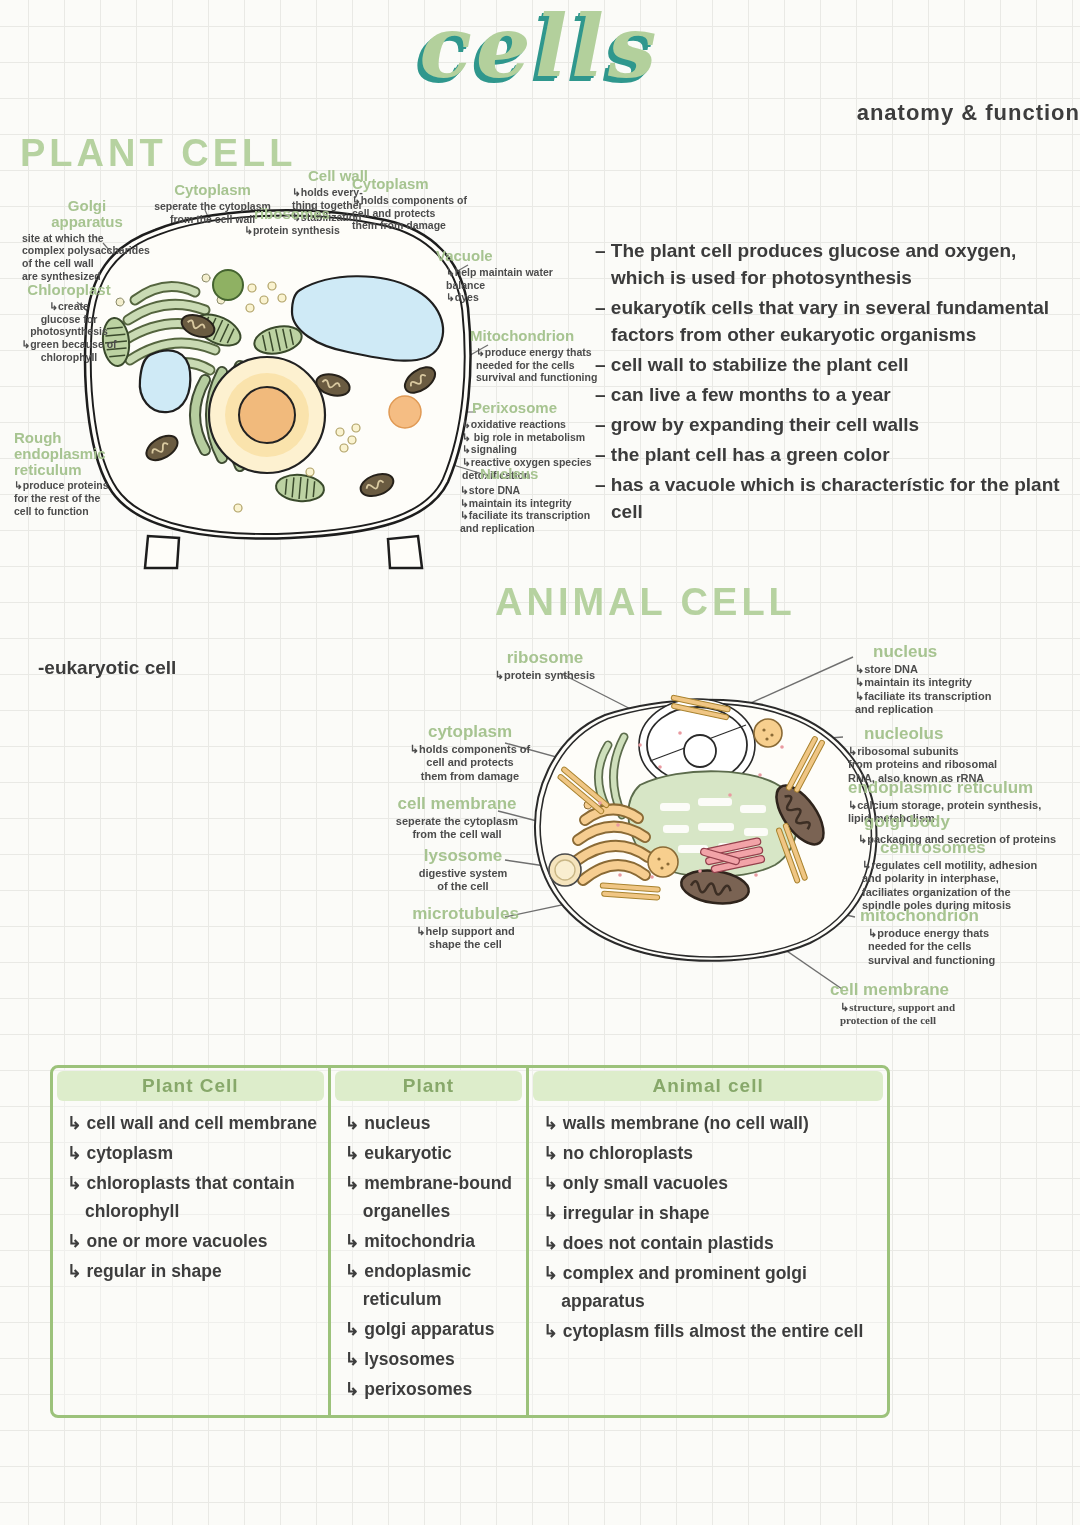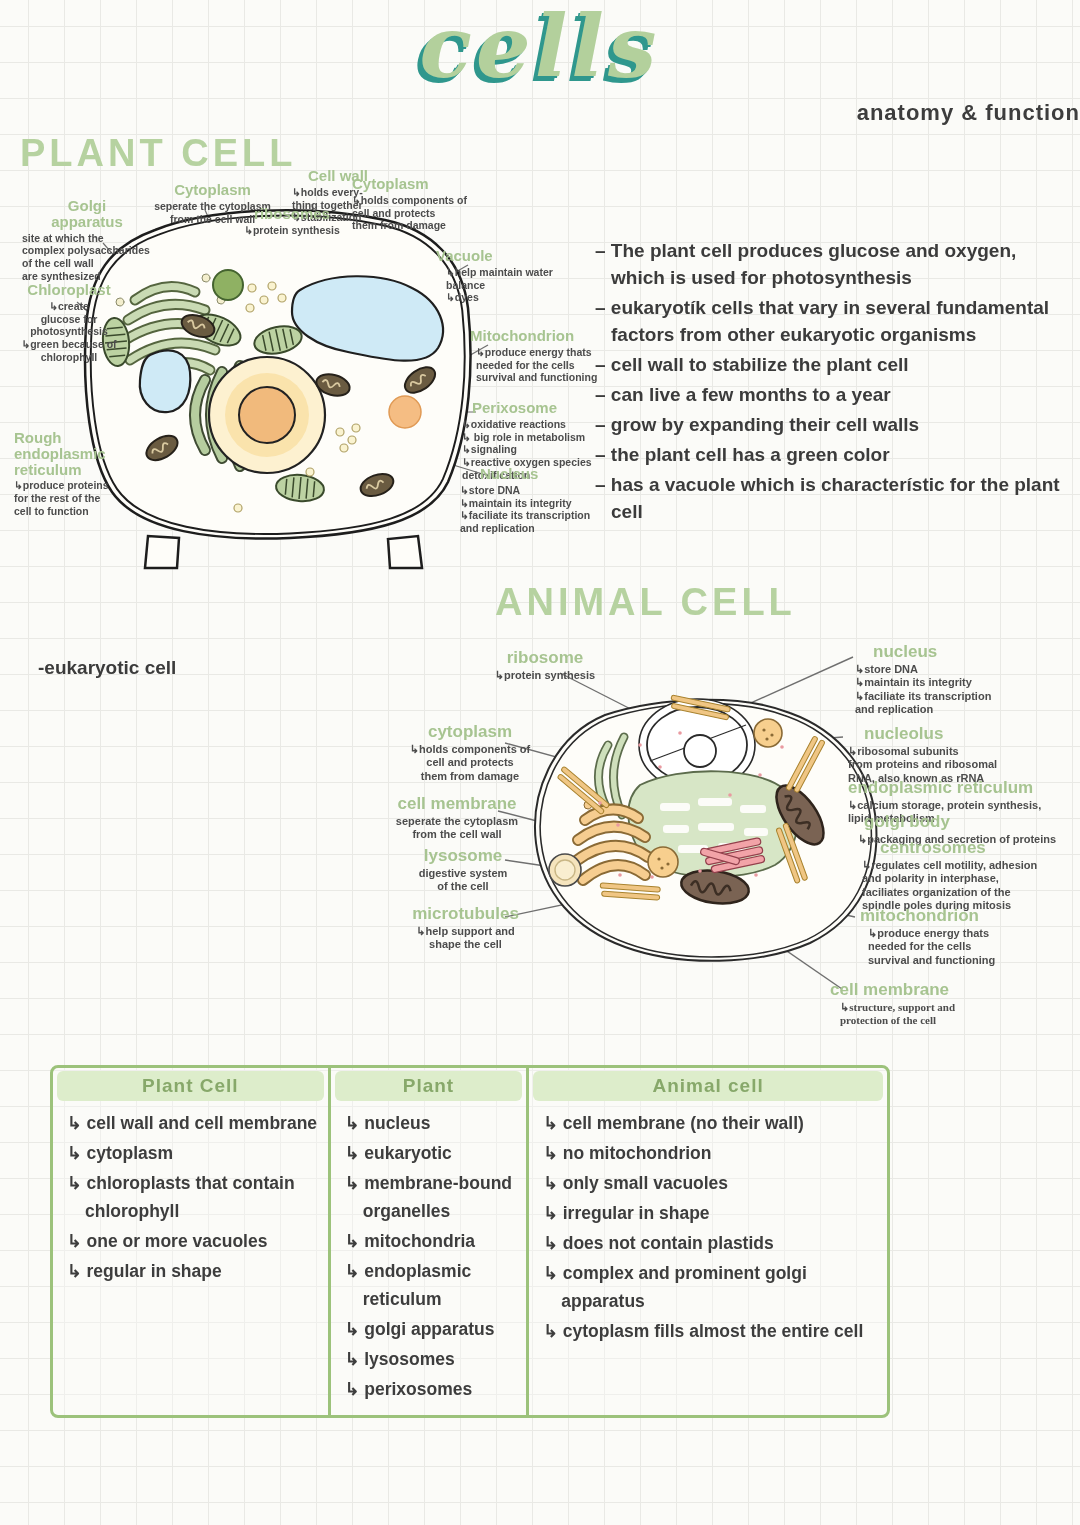--- a/index.html
+++ b/index.html
@@ -462,22 +462,22 @@
         <li>mitochondria</li>
         <li>endoplasmic reticulum</li>
         <li>golgi apparatus</li>
         <li>lysosomes</li>
         <li>perixosomes</li>
       </ul>
     </div>
     <div class="t-col t-col-2">
       <div class="t-head">Animal cell</div>
       <ul class="t-items">
-        <li>cell membrane (no their wall)</li>
-        <li>no mitochondrion</li>
+        <li>walls membrane (no cell wall)</li>
+        <li>no chloroplasts</li>
         <li>only small vacuoles</li>
         <li>irregular in shape</li>
         <li>does not contain plastids</li>
         <li>complex and prominent golgi apparatus</li>
         <li>cytoplasm fills almost the entire cell</li>
       </ul>
     </div>
   </div>
 
 </div>

